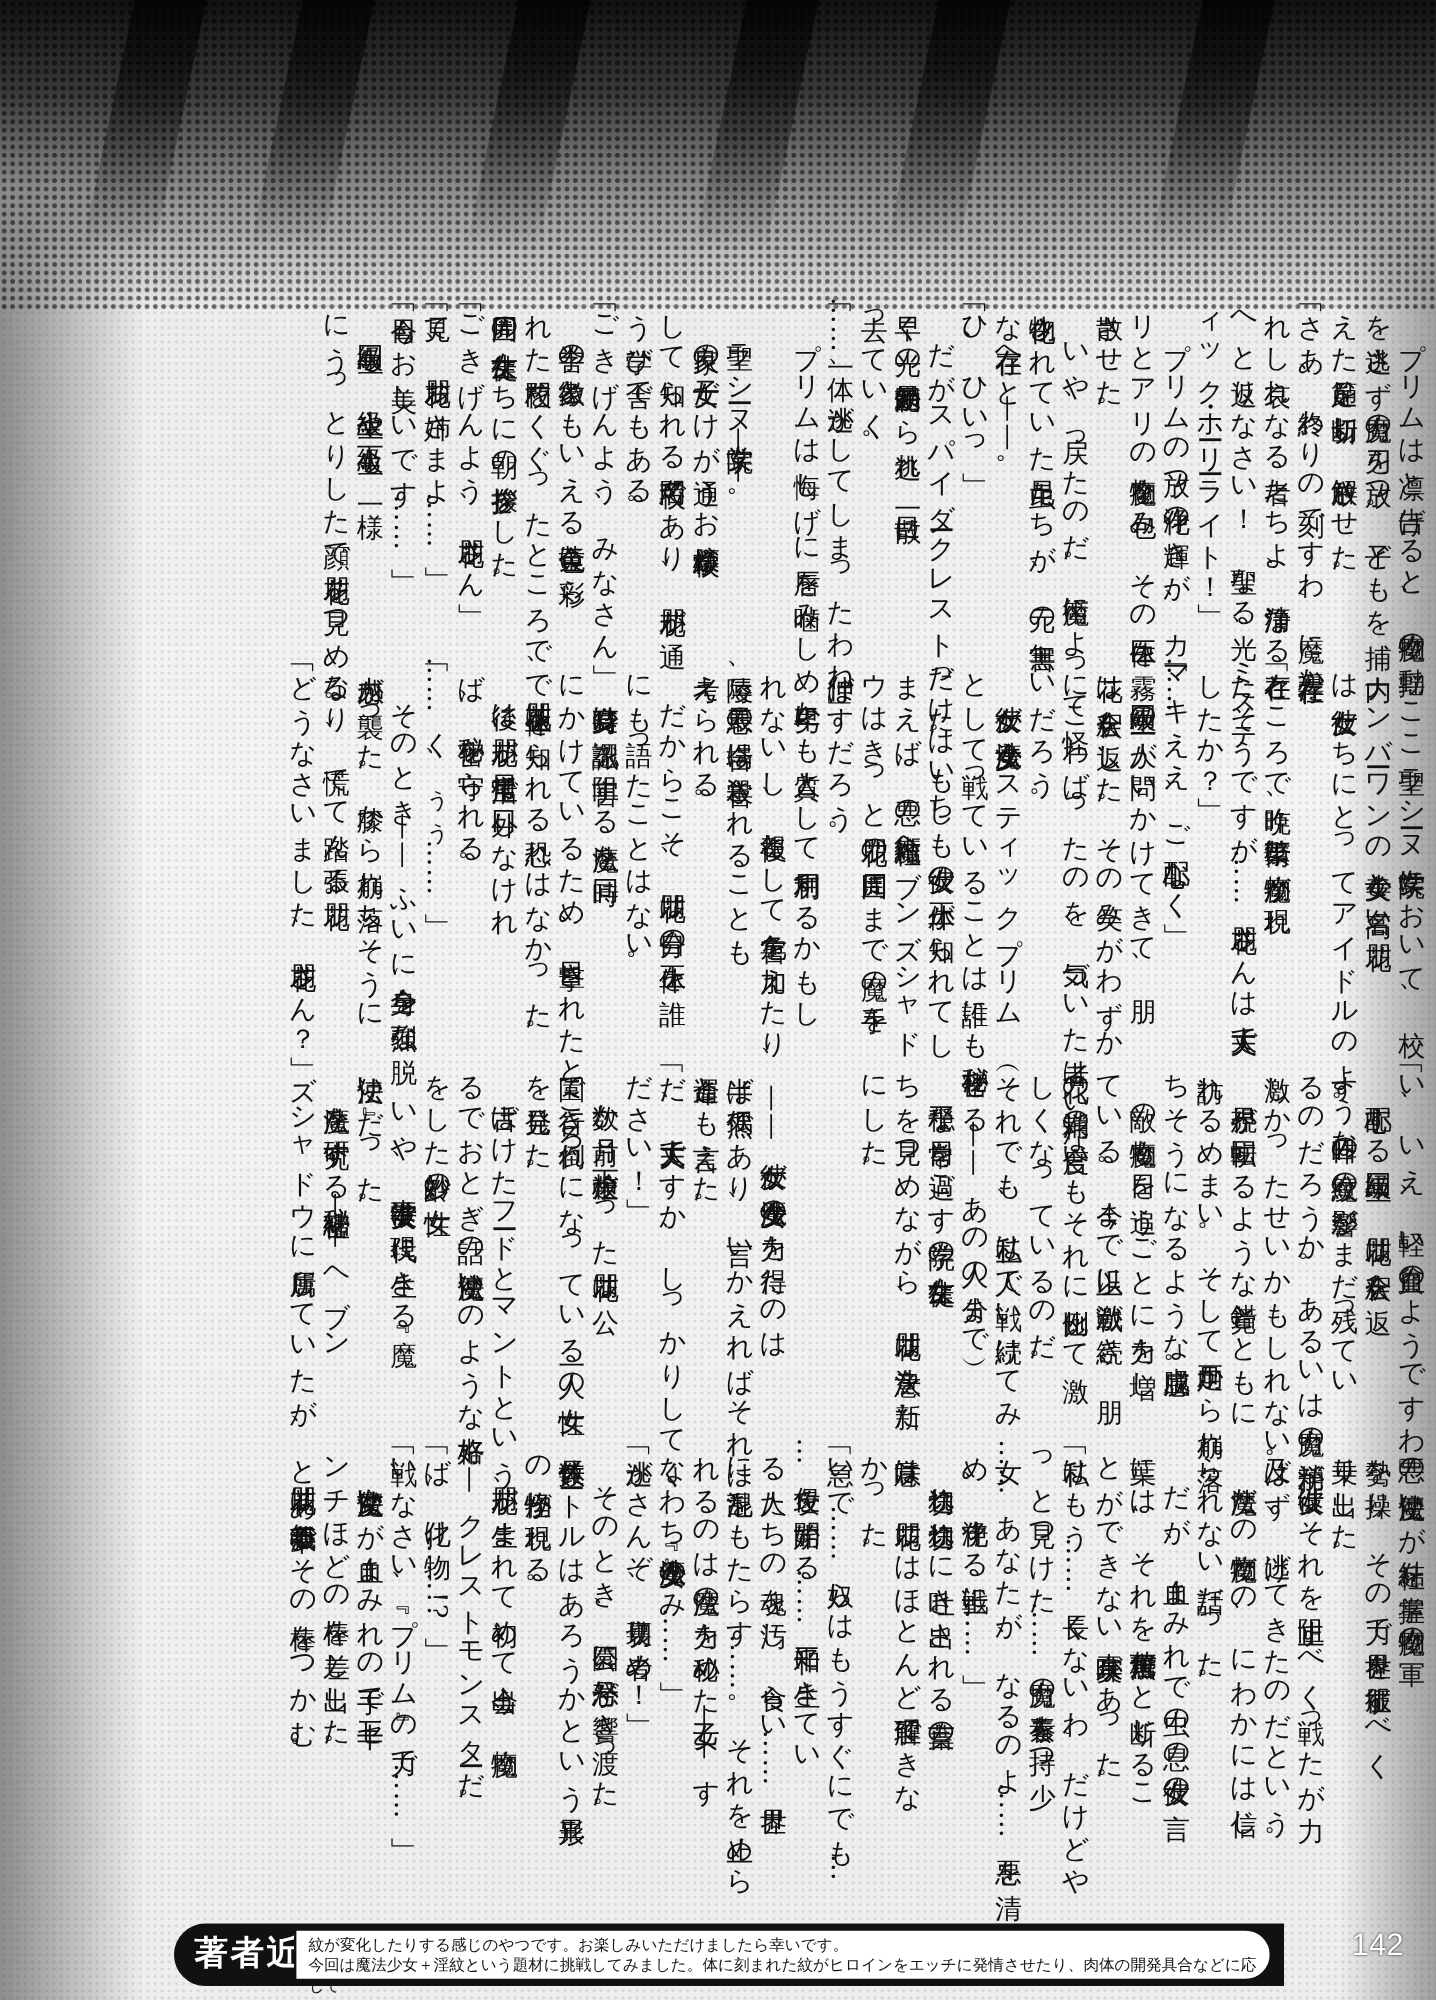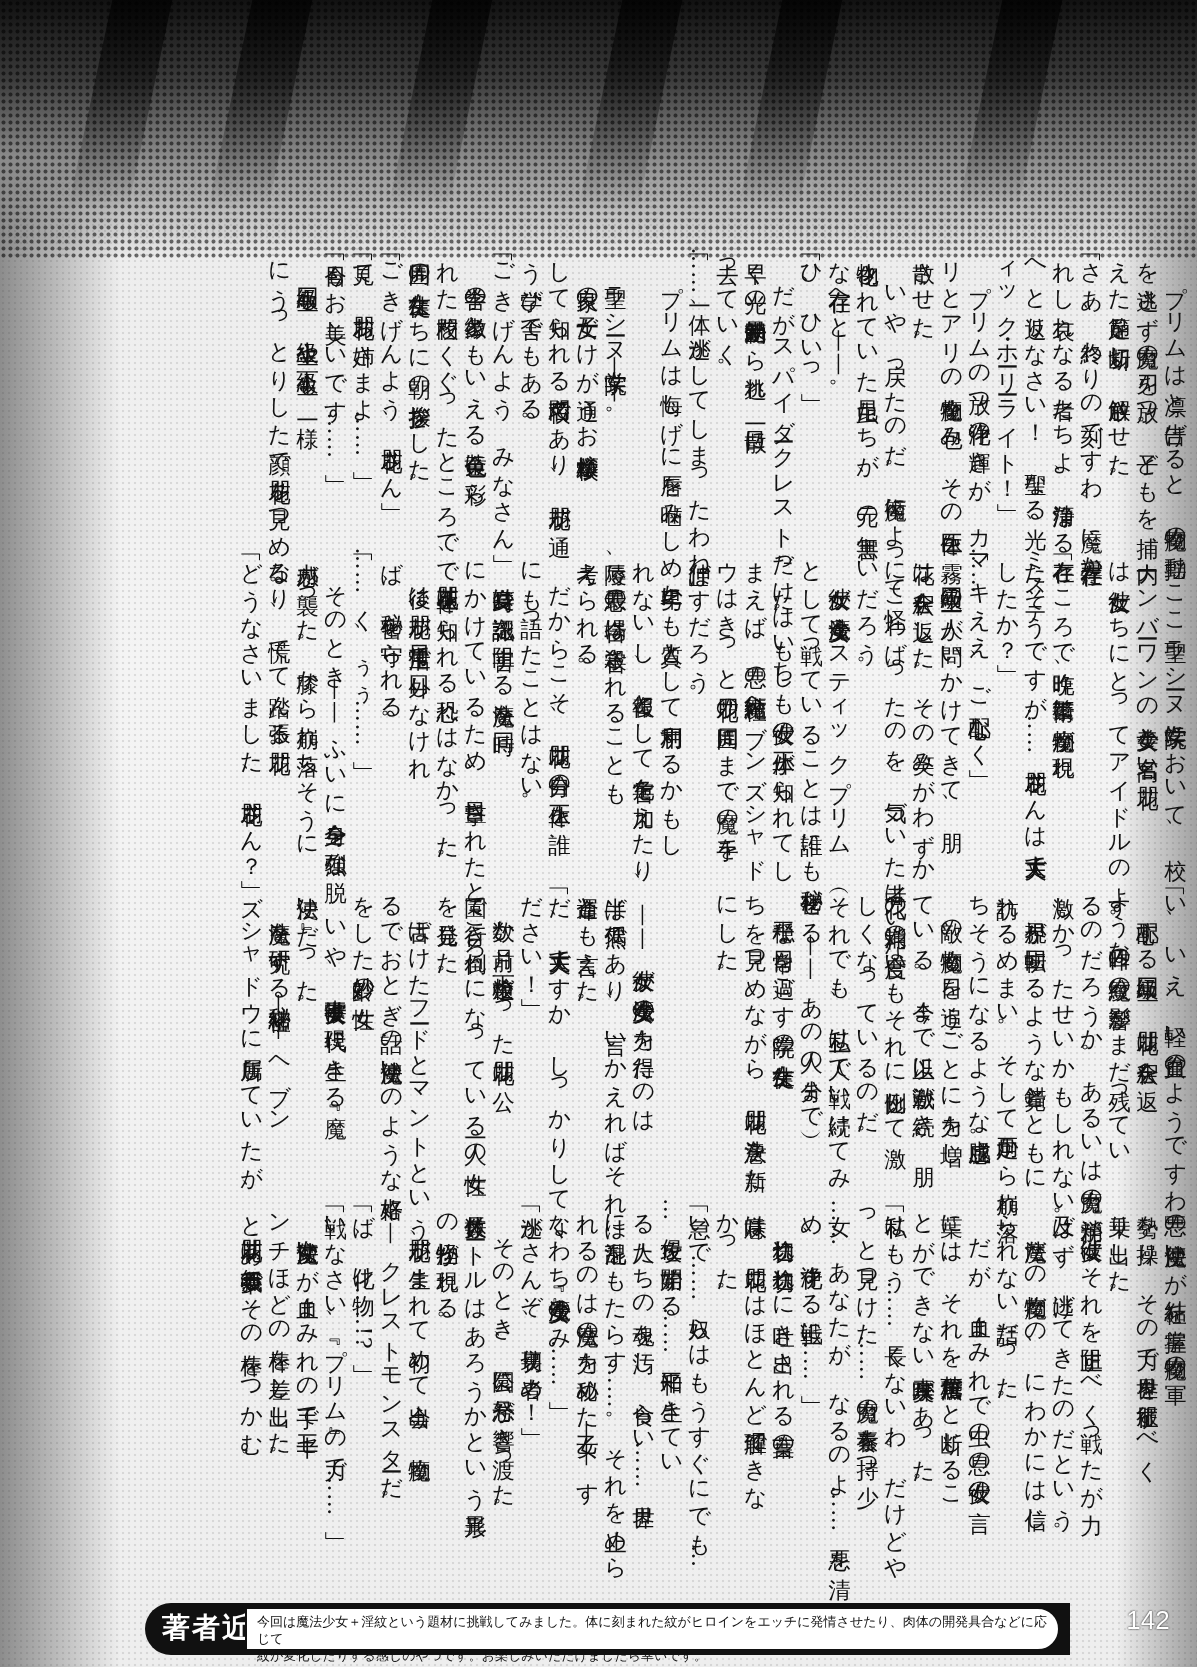--- a/index.html
+++ b/index.html
@@ -229,16 +229,16 @@
     <div class="col">「ば、化け物……!?」</div>
     <div class="col">「戦いなさい、『プリム』の力で……」</div>
     <div class="col">　女魔法使いが血まみれの手で三十セ</div>
     <div class="col">ンチほどの棒を差し出した。</div>
     <div class="col">　朋花は無我夢中でその棒をつかむ。</div>
   </div>
 
 <div class="footer-bar"></div>
 <div class="footer-label">著者近況</div>
 <div class="footer-box">
+  <div>紋が変化したりする感じのやつです。お楽しみいただけましたら幸いです。</div>
   <div>今回は魔法少女＋淫紋という題材に挑戦してみました。体に刻まれた紋がヒロインをエッチに発情させたり、肉体の開発具合などに応じて</div>
-  <div>紋が変化したりする感じのやつです。お楽しみいただけましたら幸いです。</div>
 </div>
 <div class="page-number">142</div>
 
 </body></html>

